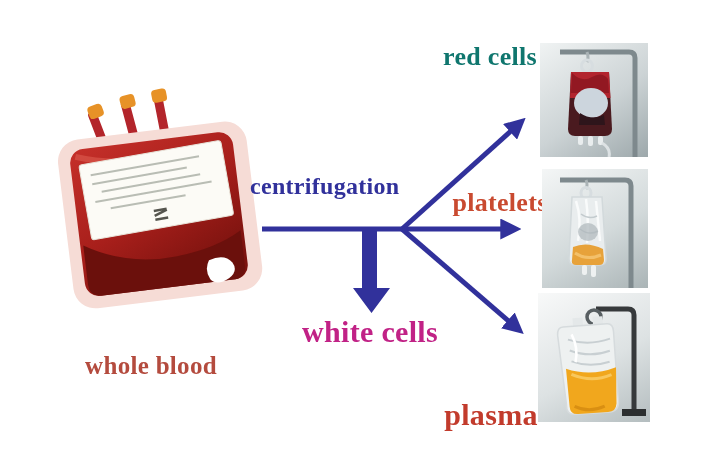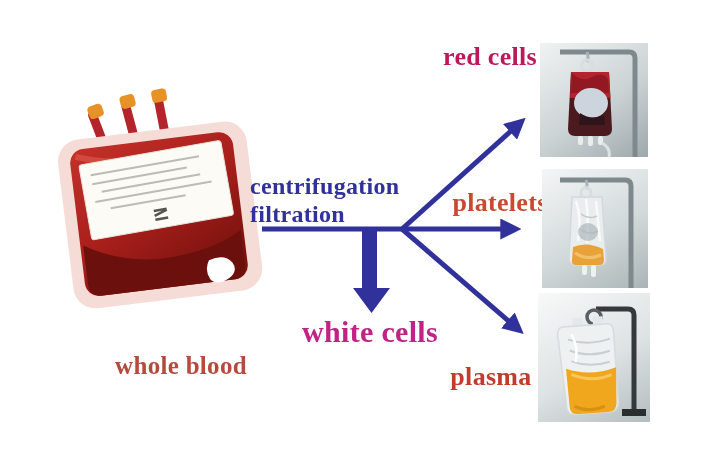--- a/index.html
+++ b/index.html
@@ -1,23 +1,23 @@
 <!DOCTYPE html>
 <html><head>
 <meta charset="utf-8">
 <style>
   html,body{margin:0;padding:0;background:#ffffff;}
   body{font-family:"Liberation Serif","DejaVu Serif",serif;}
   .canvas{position:relative;width:720px;height:468px;background:#ffffff;overflow:hidden;}
 
   .lbl{position:absolute;font-weight:bold;text-align:center;letter-spacing:.3px;}
-  .lbl-redcells{left:415px;top:42px;width:150px;font-size:26px;color:#be185d;}
+  .lbl-redcells{left:415px;top:42px;width:150px;font-size:26px;color:#0f766e;}
   .lbl-platelets{left:425px;top:188px;width:150px;font-size:26px;color:#c94a30;}
-  .lbl-plasma{left:416px;top:362px;width:150px;font-size:26px;color:#c23b2c;}
-  .lbl-wholeblood{left:86px;top:352px;width:190px;font-size:25px;color:#b44b3e;}
+  .lbl-plasma{left:416px;top:398px;width:150px;font-size:30px;color:#c23b2c;}
+  .lbl-wholeblood{left:56px;top:352px;width:190px;font-size:25px;color:#b44b3e;}
 
   .process-block{position:absolute;left:250px;top:172px;width:175px;
     font-weight:bold;font-size:24px;line-height:28px;color:#31319b;letter-spacing:.3px;}
 
   .whitecells-block{position:absolute;left:258px;top:318px;width:224px;text-align:center;
     font-weight:bold;font-size:30px;line-height:27px;color:#c12286;letter-spacing:.3px;}
 
   .arrows{position:absolute;left:0;top:0;width:720px;height:468px;pointer-events:none;}
   .flow{stroke:#31319b;stroke-width:5;fill:none;}
 
@@ -74,21 +74,20 @@
 
         <path d="M150,180 q16,-5 23,5 q5,9 -5,15 q-13,7 -19,-1 q-5,-10 1,-19 z" fill="#ffffff"></path>
       </g>
     </svg>
   </div>
 
   <div class="lbl lbl-wholeblood">whole blood</div>
 
   <div class="process-block">
     <div>centrifugation</div>
-    <div>filtration</div>
   </div>
 
   <svg class="arrows" viewBox="0 0 720 468">
     <defs>
       <marker id="ah" viewBox="0 0 10 10" refX="7" refY="5" markerWidth="4.2" markerHeight="4.2" orient="auto">
         <path d="M0,0 L10,5 L0,10 Z" fill="#31319b"></path>
       </marker>
     </defs>
     <path class="flow" d="M262,229 H402"></path>
     <path class="flow" d="M402,229 L521,122" marker-end="url(#ah)"></path>

